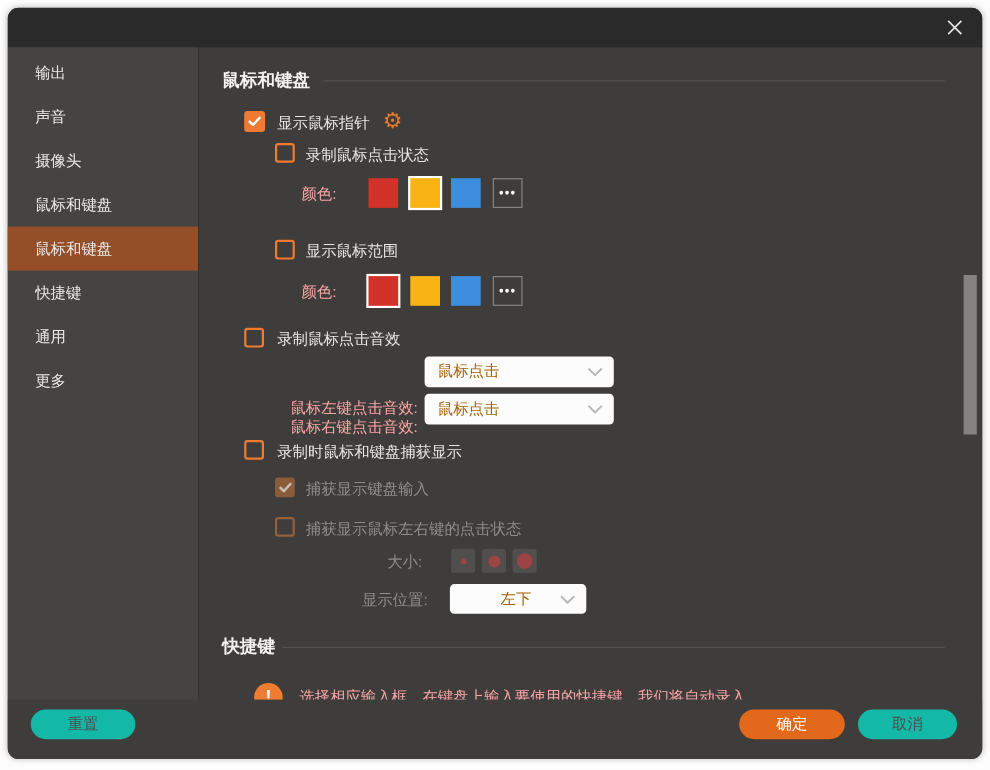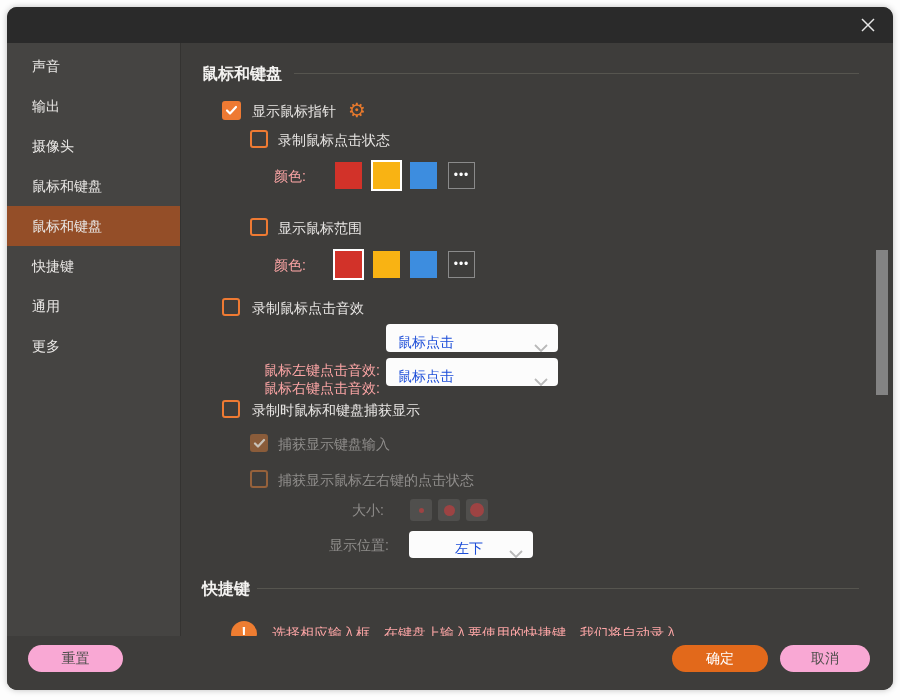--- a/index.html
+++ b/index.html
@@ -30,50 +30,50 @@
   .cb.checked{background:#ee7a33;}
   .cb.dis{border-color:#95613b;}
   .cb.checked.dis{background:#8a5c3a;border-color:#8a5c3a;}
   .lbl{position:absolute;height:18px;line-height:18px;font-size:14px;color:#e8e6e4;white-space:nowrap;}
   .lbl.sub{color:#fca5a5;}
   .lbl.dis{color:#8f8d8b;}
   .gear{position:absolute;font-size:20px;line-height:20px;color:#e8792c;cursor:pointer;}
   .sw{position:absolute;width:27px;height:27px;box-sizing:border-box;cursor:pointer;}
   .sw.sel{box-shadow:0 0 0 2px #ffffff;}
   .more-btn{position:absolute;width:27px;height:27px;box-sizing:border-box;border:1px solid #8a8a8a;display:flex;align-items:center;justify-content:center;cursor:pointer;color:#ffffff;font-size:12px;letter-spacing:1px;line-height:27px;}
-  .dd{position:absolute;background:#fcfcfc;border-radius:4px;display:flex;align-items:flex-end;justify-content:space-between;padding:0 10px 0 12px;box-sizing:border-box;font-size:14px;color:#1d4ed8;cursor:pointer;}
+  .dd{position:absolute;background:#fcfcfc;border-radius:4px;display:flex;align-items:center;justify-content:space-between;padding:0 10px 0 12px;box-sizing:border-box;font-size:14px;color:#a16207;cursor:pointer;}
   .szbtn{position:absolute;width:22px;height:22px;border-radius:3px;background:#504f4d;display:flex;align-items:center;justify-content:center;cursor:pointer;}
   .szdot{border-radius:50%;background:#9d4343;}
   .info-circle{position:absolute;width:26px;height:26px;border-radius:50%;background:#ee7d31;color:#ffffff;font-size:16px;font-weight:bold;display:flex;align-items:center;justify-content:center;}
   
   .scroll-thumb{position:absolute;left:869px;top:243px;width:12px;height:145px;background:#838383;cursor:pointer;}
   
   .bottombar{position:absolute;left:0;right:0;bottom:0;height:54px;background:#3e3d3b;z-index:5;}
   .pill{position:absolute;top:9px;height:27px;border-radius:14px;font-size:14px;display:flex;align-items:center;justify-content:center;cursor:pointer;}
-  .pill.light{background:#f9a8d4;color:#4f4e4c;}
+  .pill.light{background:#14b8a6;color:#4f4e4c;}
   .pill.primary{background:#e2691b;color:#ffffff;}
 </style>
 </head>
 <body>
 
 <div class="window">
 
   <div class="titlebar">
     <div class="title">设置</div>
     <div class="close-btn">
       <svg width="16" height="16" viewBox="0 0 16 16">
         <line x1="2" y1="2" x2="14" y2="14" stroke="#e6e6e6" stroke-width="1.5"></line>
         <line x1="14" y1="2" x2="2" y2="14" stroke="#e6e6e6" stroke-width="1.5"></line>
       </svg>
     </div>
   </div>
 
   <div class="sidebar">
+    <div class="nav-item">输出</div>
     <div class="nav-item">声音</div>
-    <div class="nav-item">输出</div>
     <div class="nav-item">摄像头</div>
     <div class="nav-item">鼠标和键盘</div>
     <div class="nav-item selected">鼠标和键盘</div>
     <div class="nav-item">快捷键</div>
     <div class="nav-item">通用</div>
     <div class="nav-item">更多</div>
   </div>
 
   <div class="sec-title" style="left:195px;top:57px;">鼠标和键盘</div>
   <div class="sec-line" style="left:287px;top:66px;width:565px;"></div>

